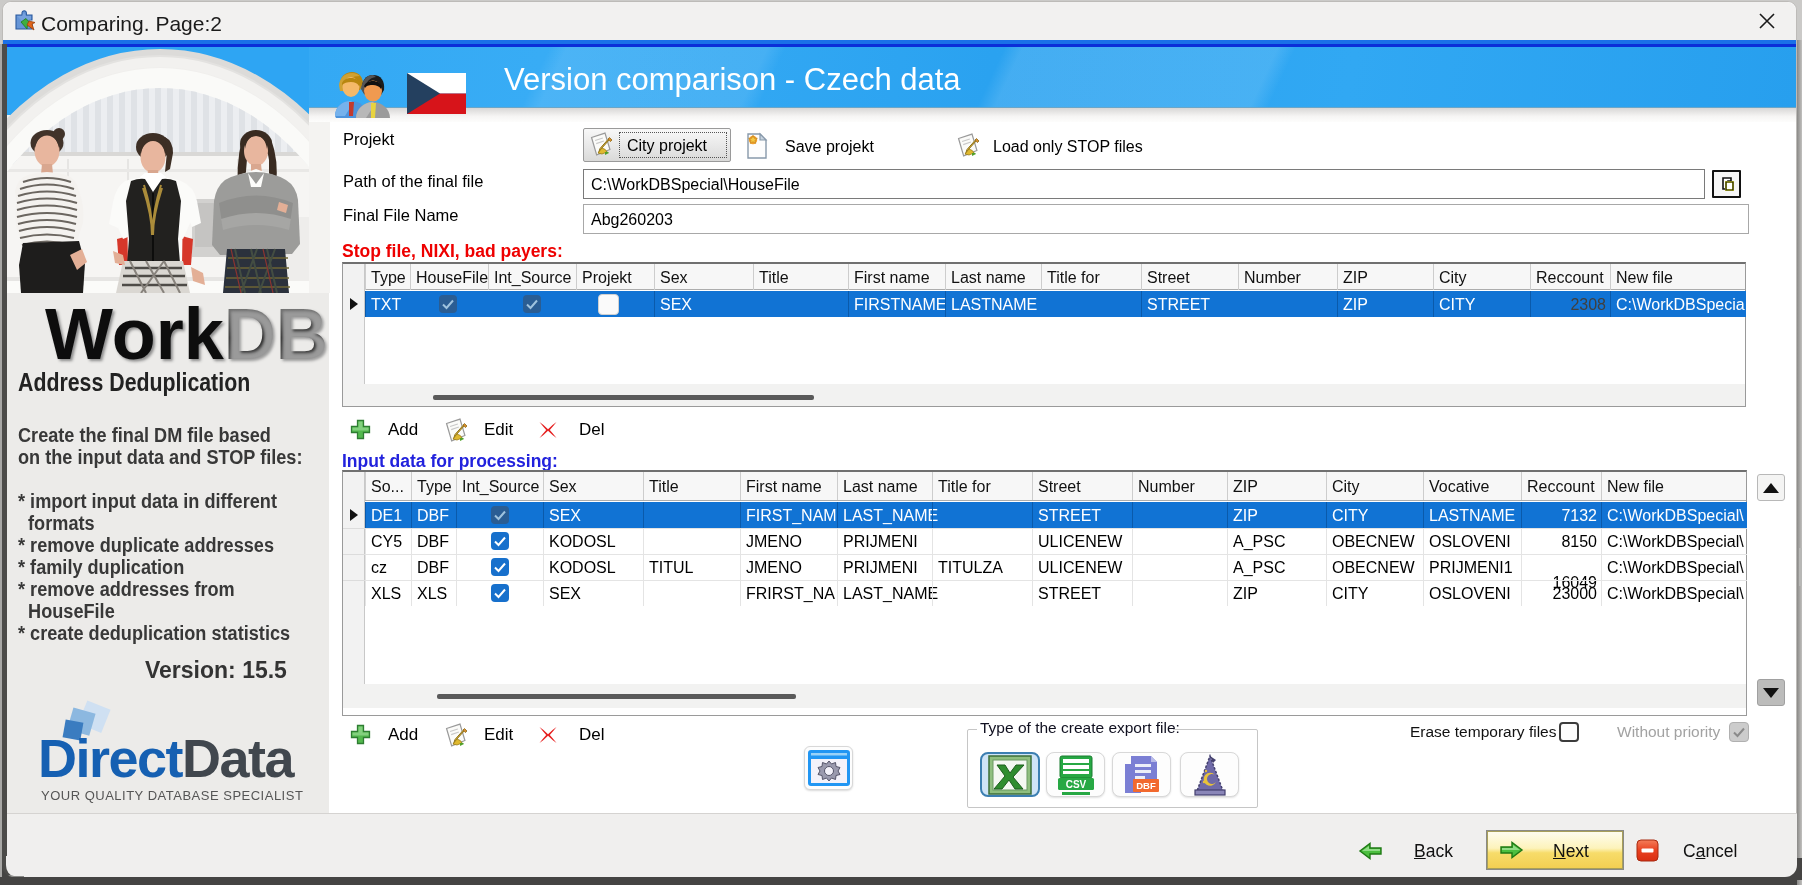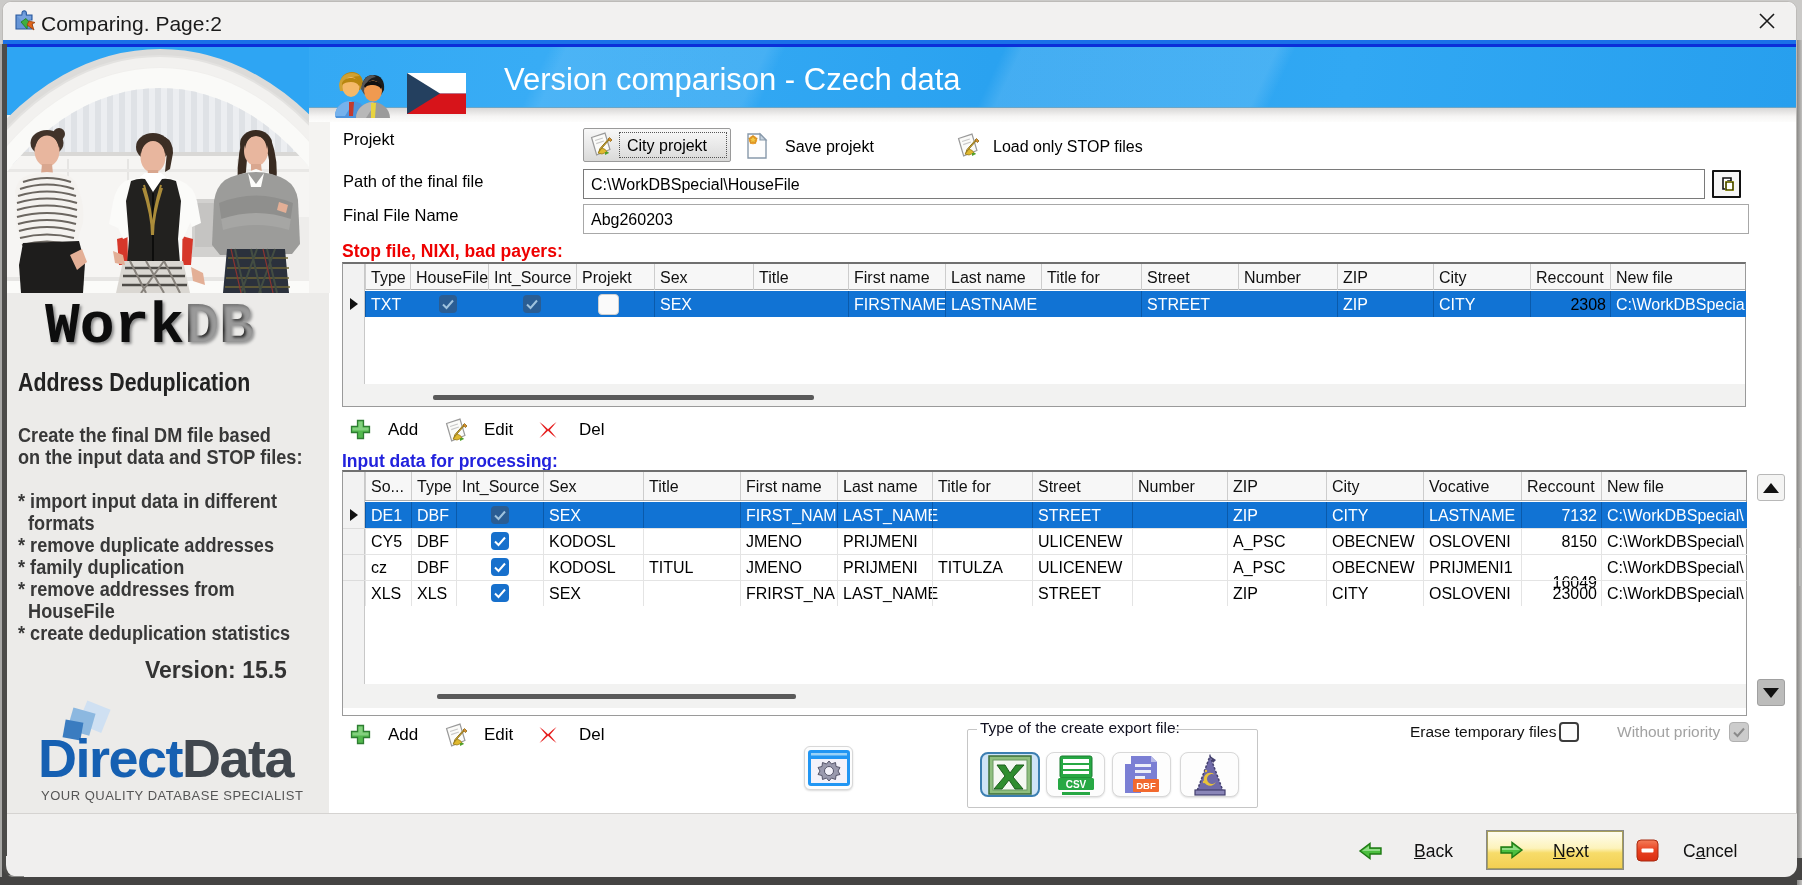--- a/index.html
+++ b/index.html
@@ -163,21 +163,21 @@
 <path d="M221 211 h60 M220 221 h62 M219 231 h63 M218 240 h65" stroke="#6d6434" stroke-width="1.6"></path>
 <path d="M228 202 l10 44 M244 202 l10 44 M260 202 l10 44 M234 246 l16 -44 M252 246 l16 -44" stroke="#434d42" stroke-width="2"></path>
 <path d="M224 202 l10 44 M256 202 l10 44" stroke="#8a3430" stroke-width="1.2"></path>
 </g>
 
 <ellipse cx="153" cy="373" rx="249" ry="358" fill="none" stroke="#f2f1ef" stroke-width="10"></ellipse>
 <ellipse cx="153" cy="371" rx="259" ry="366" fill="none" stroke="#dcdbd9" stroke-width="6"></ellipse>
 </svg></div>
 <div style="position:absolute;left:309px;top:122px;width:21px;height:171px;background:#f4f3f1;"></div>
 <div style="position:absolute;left:7px;top:293px;width:322px;height:520px;background:#ecebe9;"></div>
-<div style="position:absolute;left:45px;top:298px;font-size:58px;font-weight:bold;white-space:nowrap;line-height:1;font-family:Liberation Mono, monospace;"><span style="color:#0d0d0d;text-shadow:2px 2px 3px #8a8a8a;">Work</span><span style="color:#4e4e4e;text-shadow:2px 2px 3px #9a9a9a;background:linear-gradient(#9a9a9a,#242424 55%,#6e6e6e);-webkit-background-clip:text;color:transparent;">DB</span></div>
+<div style="position:absolute;left:45px;top:298px;font-size:72px;font-weight:bold;white-space:nowrap;line-height:1;"><span style="color:#0d0d0d;text-shadow:2px 2px 3px #8a8a8a;">Work</span><span style="color:#4e4e4e;text-shadow:2px 2px 3px #9a9a9a;background:linear-gradient(#9a9a9a,#242424 55%,#6e6e6e);-webkit-background-clip:text;color:transparent;">DB</span></div>
 <div style="position:absolute;left:18px;top:369px;font-size:26px;font-weight:bold;color:#222;white-space:nowrap;line-height:1;transform:scaleX(0.82);transform-origin:left top;">Address Deduplication</div>
 <div style="position:absolute;left:18px;top:424px;font-size:19.5px;font-weight:bold;color:#383838;white-space:nowrap;line-height:22px;transform:scaleX(0.93);transform-origin:left top;">Create the final DM file based<br>on the input data and STOP files:<br><br>* import input data in different<br>&nbsp;&nbsp;formats<br>* remove duplicate addresses<br>* family duplication<br>* remove addresses from<br>&nbsp;&nbsp;HouseFile<br>* create deduplication statistics</div>
 <div style="position:absolute;left:145px;top:657px;font-size:23px;color:#333;font-weight:bold;white-space:nowrap;line-height:1.15;">Version: 15.5</div>
 <div style="position:absolute;left:38px;top:700px;width:290px;height:46px;"><svg width="290" height="46" viewBox="0 0 290 46">
 <rect x="44" y="4" width="25" height="25" fill="#cfe0f2" transform="rotate(22 56 16)"></rect>
 <rect x="32" y="10" width="23" height="23" fill="#8cb8e0" transform="rotate(16 43 21)"></rect>
 <rect x="26" y="21" width="18" height="18" fill="#3a7cc0" transform="rotate(10 35 30)"></rect>
 </svg></div>
 <div style="position:absolute;left:38px;top:734px;font-size:54px;font-weight:bold;white-space:nowrap;line-height:0.9;letter-spacing:-1.5px;text-align:center;"><span style="color:#1660b2;">Direct</span><span style="color:#41474e;">Data</span></div>
 <div style="position:absolute;left:41px;top:789px;font-size:13px;color:#555;font-weight:normal;white-space:nowrap;line-height:1.15;letter-spacing:0.5px;">YOUR QUALITY DATABASE SPECIALIST</div>
@@ -265,21 +265,21 @@
       <path d="M2 1 L10 7 L2 13 Z" fill="#111"></path>
     </svg></div>
 <div style="position:absolute;left:371px;top:296px;font-size:16px;color:#fff;font-weight:normal;white-space:nowrap;line-height:1.15;">TXT</div>
 <div style="position:absolute;left:660px;top:296px;font-size:16px;color:#fff;font-weight:normal;white-space:nowrap;line-height:1.15;">SEX</div>
 <div style="position:absolute;left:854px;top:296px;font-size:16px;color:#fff;font-weight:normal;white-space:nowrap;line-height:1.15;">FIRSTNAME</div>
 <div style="position:absolute;left:951px;top:296px;font-size:16px;color:#fff;font-weight:normal;white-space:nowrap;line-height:1.15;">LASTNAME</div>
 <div style="position:absolute;left:1147px;top:296px;font-size:16px;color:#fff;font-weight:normal;white-space:nowrap;line-height:1.15;">STREET</div>
 <div style="position:absolute;left:1343px;top:296px;font-size:16px;color:#fff;font-weight:normal;white-space:nowrap;line-height:1.15;">ZIP</div>
 <div style="position:absolute;left:1439px;top:296px;font-size:16px;color:#fff;font-weight:normal;white-space:nowrap;line-height:1.15;">CITY</div>
 <div style="position:absolute;left:1616px;top:296px;font-size:16px;color:#fff;font-weight:normal;white-space:nowrap;line-height:1.15;">C:\WorkDBSpecia</div>
-<div style="position:absolute;left:1530px;top:291px;width:80px;height:26px;color:#000000;font-size:16px;text-align:right;padding:5px 4px 0 0;">2308</div>
+<div style="position:absolute;left:1530px;top:291px;width:80px;height:26px;color:#404040;font-size:16px;text-align:right;padding:5px 4px 0 0;">2308</div>
 <div style="position:absolute;left:365px;top:291px;width:1px;height:26px;background:#0a5aab;"></div>
 <div style="position:absolute;left:654px;top:291px;width:1px;height:26px;background:#0a5aab;"></div>
 <div style="position:absolute;left:848px;top:291px;width:1px;height:26px;background:#0a5aab;"></div>
 <div style="position:absolute;left:945px;top:291px;width:1px;height:26px;background:#0a5aab;"></div>
 <div style="position:absolute;left:1141px;top:291px;width:1px;height:26px;background:#0a5aab;"></div>
 <div style="position:absolute;left:1337px;top:291px;width:1px;height:26px;background:#0a5aab;"></div>
 <div style="position:absolute;left:1433px;top:291px;width:1px;height:26px;background:#0a5aab;"></div>
 <div style="position:absolute;left:1530px;top:291px;width:1px;height:26px;background:#0a5aab;"></div>
 <div style="position:absolute;left:1610px;top:291px;width:1px;height:26px;background:#0a5aab;"></div>
 <div style="position:absolute;left:439px;top:295px;width:18px;height:18px;background:#2a5d93;border-radius:4px;"><svg width="18" height="18" viewBox="0 0 18 18">

